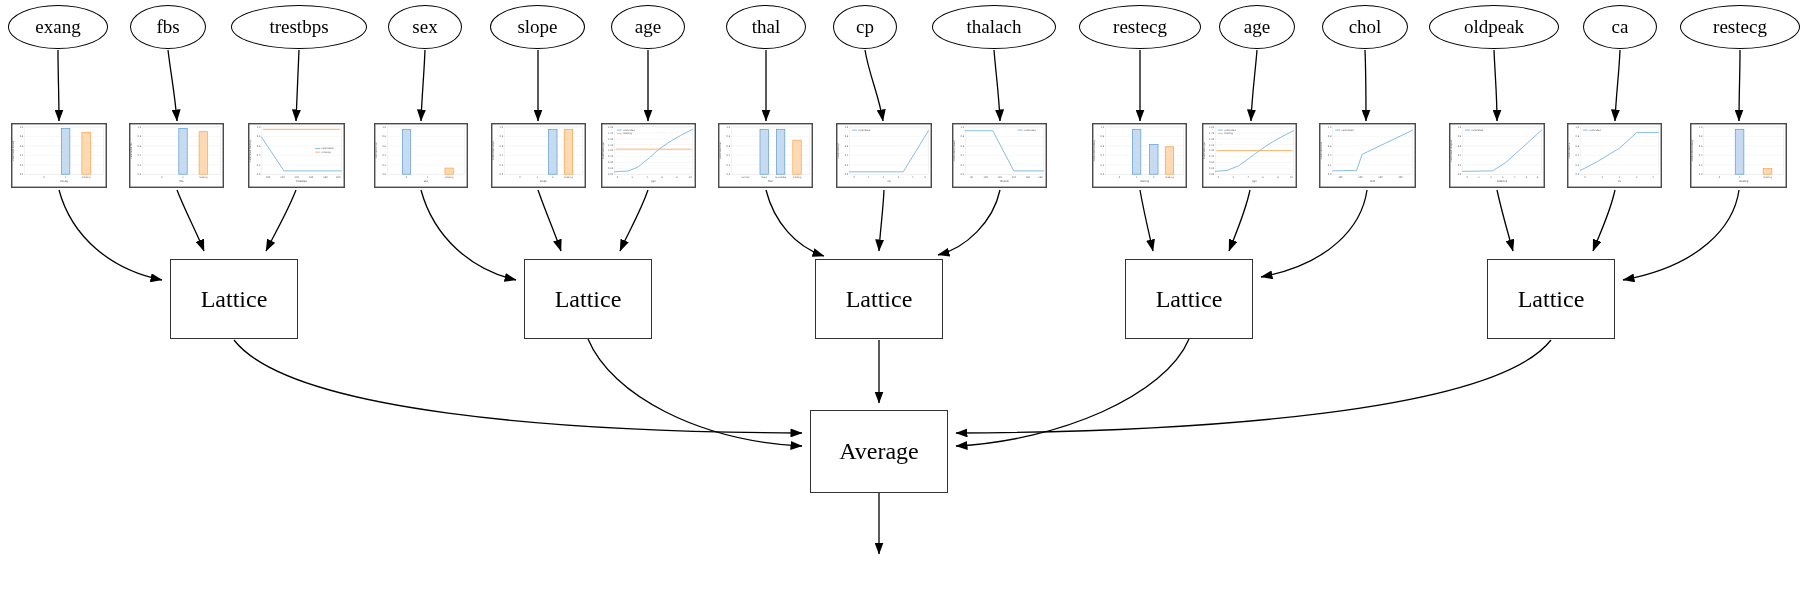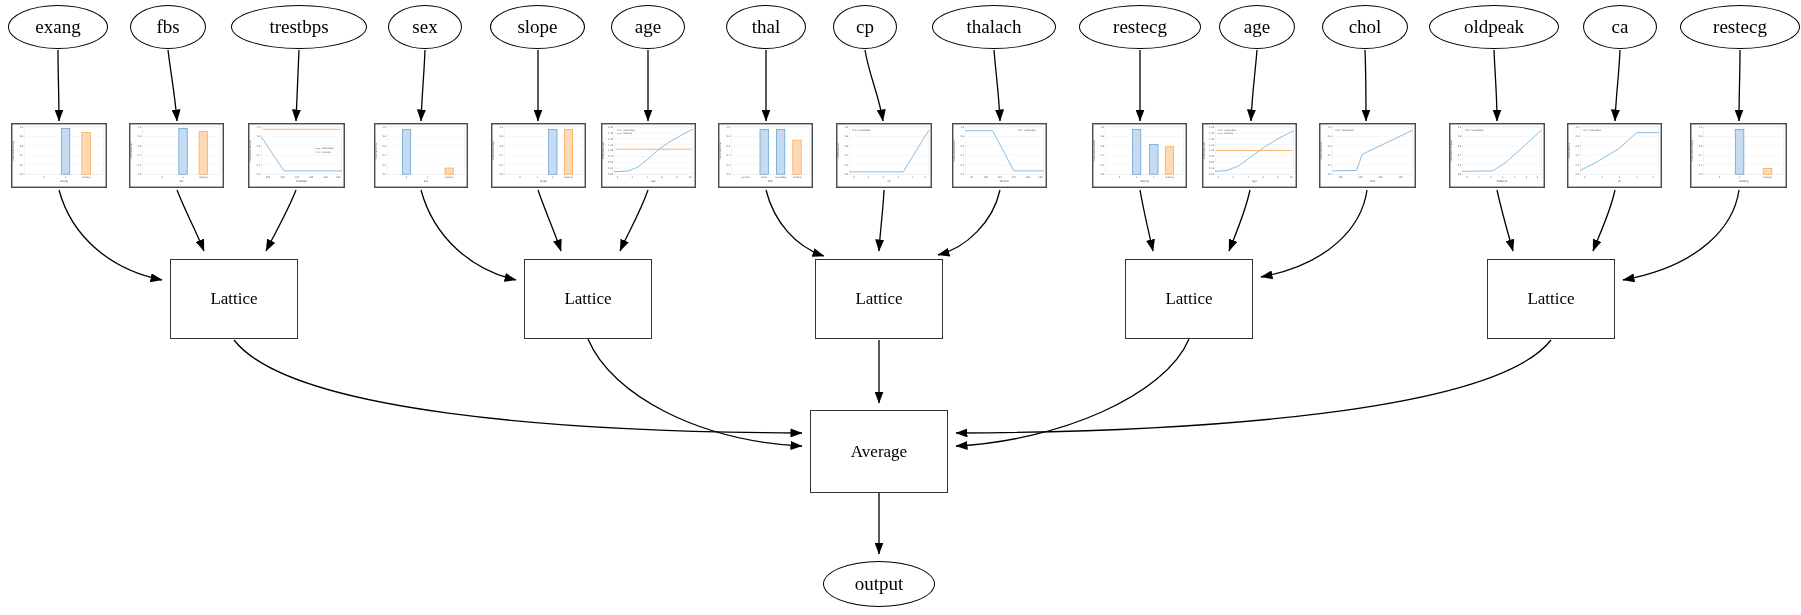--- a/index.html
+++ b/index.html
@@ -2,21 +2,21 @@
 <html><head>
 <meta charset="utf-8">
 <style>
   html,body{margin:0;padding:0;background:#ffffff;}
   #canvas{position:relative;width:1801px;height:615px;background:#ffffff;
           font-family:"Liberation Serif",serif;overflow:hidden;}
   #edge-layer{position:absolute;left:0;top:0;z-index:1;}
   .node{position:absolute;z-index:2;display:flex;align-items:center;justify-content:center;
         box-sizing:border-box;color:#000;}
   .ellipse-node{border:1.4px solid #000;border-radius:50%;background:#fff;font-size:19px;}
-  .box-node{border:1.5px solid #333;background:#fff;font-size:17px;}
+  .box-node{border:1.5px solid #333;background:#fff;font-size:24px;}
   .chart-node{background:#fff;z-index:2;position:absolute;}
   .chart-node svg{display:block;width:100%;height:100%;}
   path.edge{fill:none;stroke:#000;stroke-width:1.3px;}
 </style>
 </head>
 <body>
 
 <div id="canvas">
 
   <svg id="edge-layer" width="1801" height="615" viewBox="0 0 1801 615">
@@ -516,15 +516,14 @@
     </div>
 
   <div class="node box-node" style="left:170px;top:259px;width:128px;height:80px;">Lattice</div>
   <div class="node box-node" style="left:524px;top:259px;width:128px;height:80px;">Lattice</div>
   <div class="node box-node" style="left:815px;top:259px;width:128px;height:80px;">Lattice</div>
   <div class="node box-node" style="left:1125px;top:259px;width:128px;height:80px;">Lattice</div>
   <div class="node box-node" style="left:1487px;top:259px;width:128px;height:80px;">Lattice</div>
 
   <div class="node box-node" style="left:810px;top:410px;width:138px;height:83px;">Average</div>
 
-  <div class="node ellipse-node" style="left:823px;top:561px;width:112px;height:46px;">output</div>
 
 </div>
 
 </body></html>

